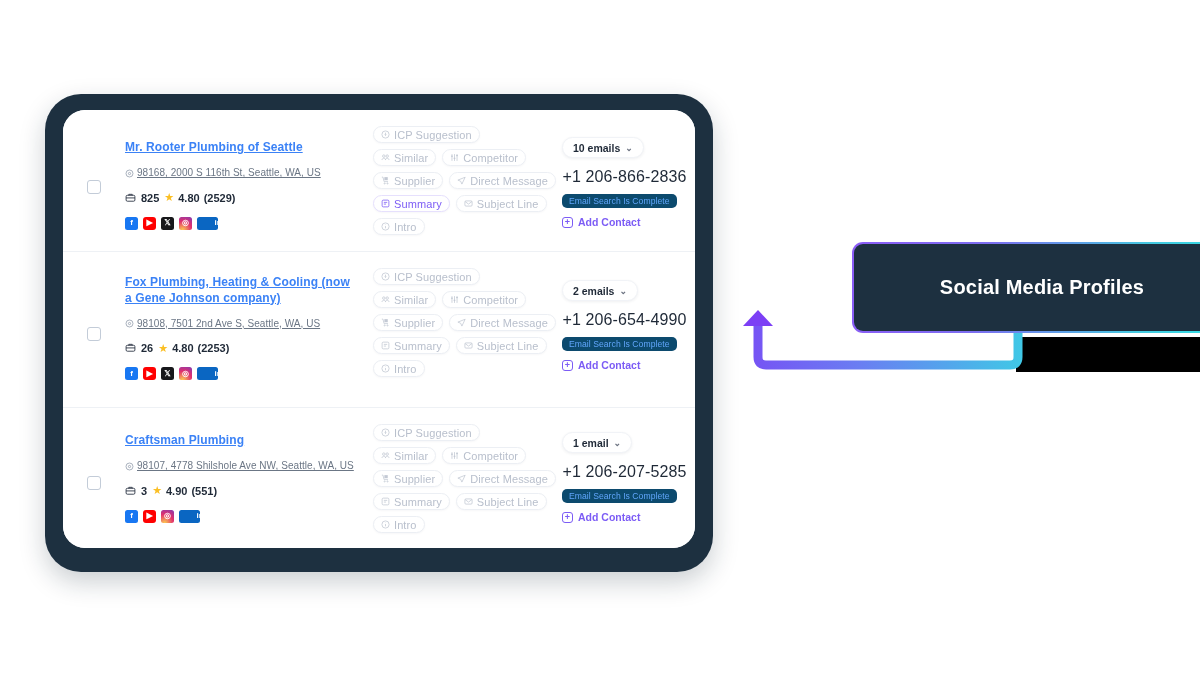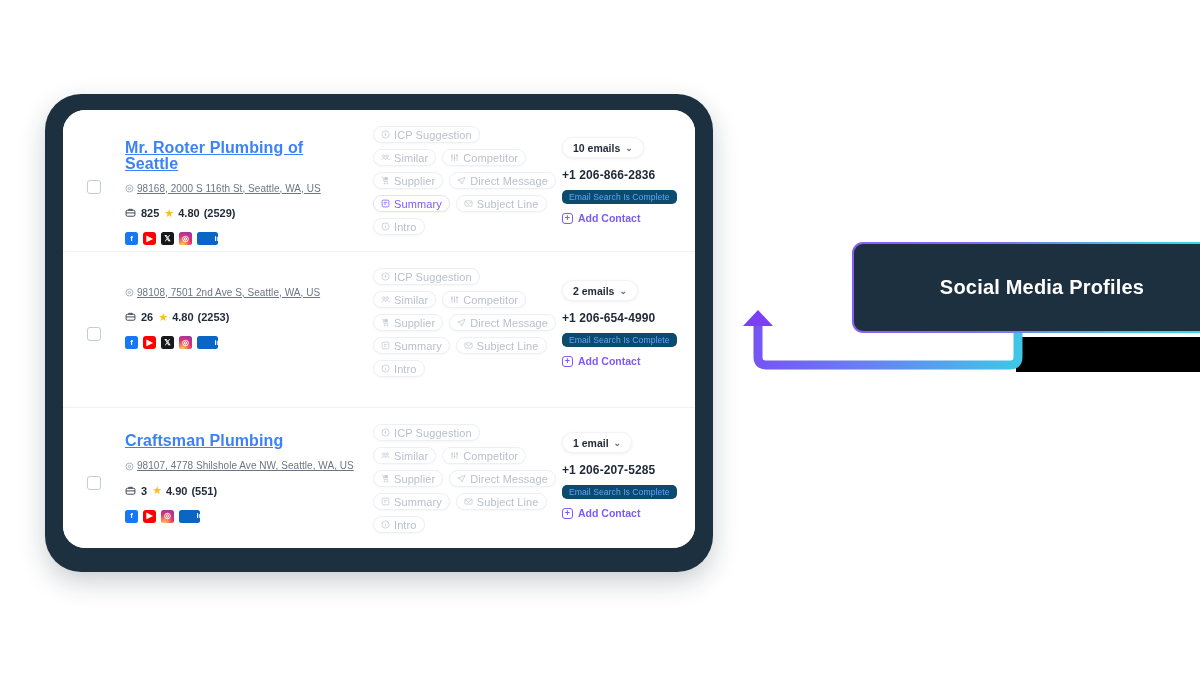--- a/index.html
+++ b/index.html
@@ -51,21 +51,21 @@
 
   
   .info { flex: 0 0 248px; width: 248px; padding-top: 8px; }
   .row-1 .info { padding-top: 20px; }
   .row-2 .info { padding-top: 13px; }
   .row-3 .info { padding-top: 15px; }
 
   .biz-name {
     display: block;
     color: #3b82f6;
-    font-size: 16px;
+    font-size: 12px;
     font-weight: 700;
     text-decoration: underline;
     line-height: 15.5px;
     letter-spacing: .1px;
     max-width: 232px;
   }
   .addr-line {
     display: flex; align-items: center; gap: 3px;
     margin-top: 8px;
   }
@@ -114,21 +114,21 @@
   .row-3 .contact { padding-top: 14px; }
   .emails-pill {
     display: inline-flex; align-items: center; gap: 5px;
     height: 21px; padding: 0 10px;
     border-radius: 11px; background: #fff;
     border: 1px solid #f1f3f7;
     box-shadow: 0 1px 3px rgba(30,41,59,.07);
     color: #1f2937; font-size: 10.5px; font-weight: 700;
   }
   .emails-pill .cv { color:#6b7280; font-size:9px; }
-  .phone { margin-top: 10px; color: #1f2937; font-size: 12px; font-weight: 700; letter-spacing: .1px; }
+  .phone { margin-top: 10px; color: #1f2937; font-size: 16px; font-weight: 400; letter-spacing: .1px; text-align: center; }
   .search-badge {
     display: inline-block; margin-top: 8px;
     padding: 2px 7px; border-radius: 5px;
     background: #0c4a6e; color: #60a5fa; font-size: 8.6px; letter-spacing: .05px;
   }
   .add-contact {
     display: flex; align-items: center; gap: 5px; margin-top: 8px;
     color: #7c5cf5; font-size: 10.5px; font-weight: 700;
   }
   .plus-box {
@@ -302,20 +302,21 @@
             <span>Add Contact</span>
           </div>
         </div>
       </div>
 
       <div class="row row-2">
         <div class="cb-cell">
           <div class="checkbox"></div>
         </div>
         <div class="info">
+          <a class="biz-name" href="#">Fox Plumbing, Heating &amp; Cooling (now a Gene Johnson company)</a>
           <div class="addr-line">
             <span class="gi">
               <svg width="9" height="9" viewBox="0 0 16 16" fill="none" stroke="#9aa4b2" stroke-width="1.5">
                   <circle cx="8" cy="8" r="6.2"></circle>
                   <circle cx="8" cy="8" r="2"></circle>
                 </svg>
             </span>
             <span class="addr-text">98108, 7501 2nd Ave S, Seattle, WA, US</span>
           </div>
           <div class="stats-line">

